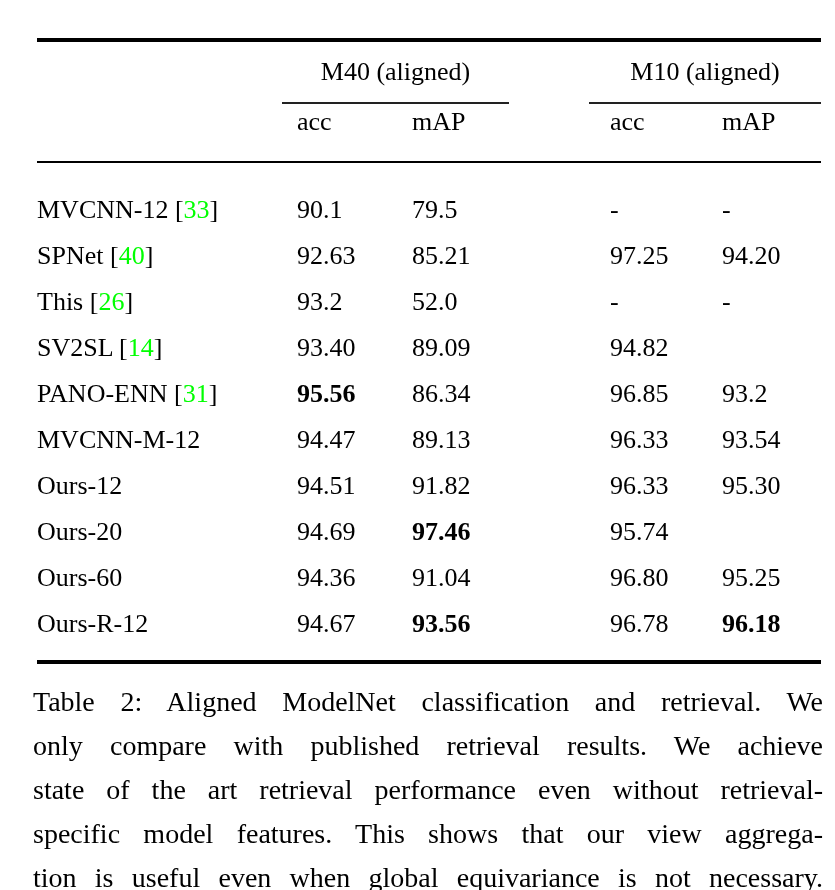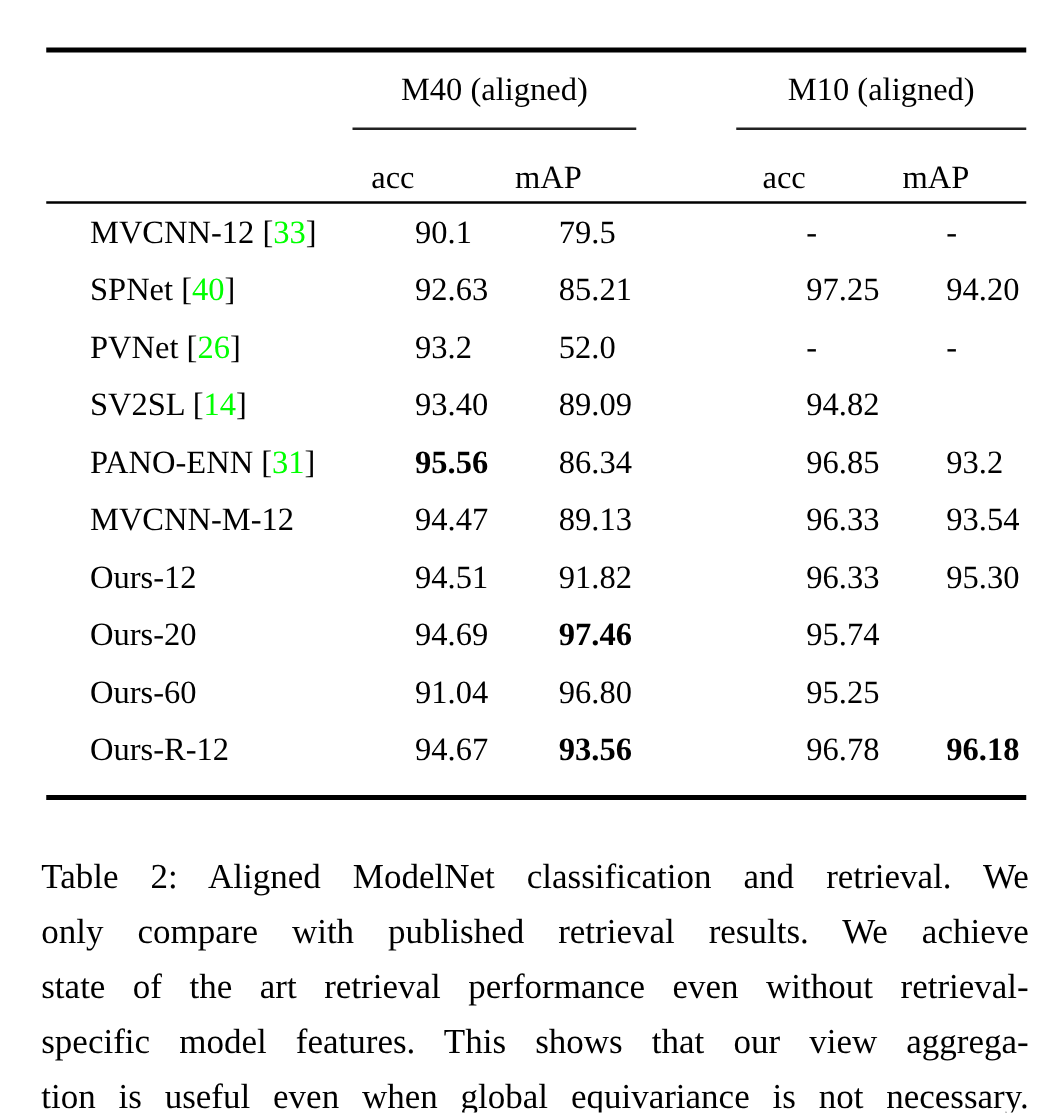--- a/index.html
+++ b/index.html
@@ -25,22 +25,22 @@
   .group-cell {
     display: flex; align-items: center; justify-content: center;
     border-bottom: 2px solid #222;
   }
   .subhead-row {
     display: grid; grid-template-columns: 260px 115px 198px 112px 1fr;
     height: 59px;
     border-bottom: 2px solid #000;
     align-items: end;
   }
-  .subhead-row > div { padding-bottom: 4px; }
-  .rows { padding: 0 0 13px 0; margin-left: 35px; }
+  .subhead-row > div { padding-bottom: 24px; }
+  .rows { padding: 24px 0 13px 0; }
   .row {
     display: grid; grid-template-columns: 260px 115px 198px 112px 1fr;
     height: 46px; line-height: 46px;
     white-space: nowrap;
   }
   .cite { color: var(--cite, #00ff00); }
   .i { }
   .b { font-weight: bold; }
 
   
@@ -94,21 +94,21 @@
 
       <div class="row">
         <div><span>SPNet [</span><span class="cite">40</span><span>]</span></div>
         <div>92.63</div>
         <div>85.21</div>
         <div class="i">97.25</div>
         <div>94.20</div>
       </div>
 
       <div class="row">
-        <div><span>PVNet [</span><span class="cite">26</span><span>]</span></div>
+        <div><span>This [</span><span class="cite">26</span><span>]</span></div>
         <div>93.2</div>
         <div>52.0</div>
         <div>-</div>
         <div>-</div>
       </div>
 
       <div class="row">
         <div><span>SV2SL [</span><span class="cite">14</span><span>]</span></div>
         <div>93.40</div>
         <div>89.09</div>
@@ -141,20 +141,21 @@
 
       <div class="row">
         <div><span>Ours-20</span><span class="cite"></span><span></span></div>
         <div class="i">94.69</div>
         <div class="b">97.46</div>
         <div class="i">95.74</div>
       </div>
 
       <div class="row">
         <div><span>Ours-60</span><span class="cite"></span><span></span></div>
+        <div>94.36</div>
         <div>91.04</div>
         <div>96.80</div>
         <div>95.25</div>
       </div>
 
       <div class="row">
         <div><span>Ours-R-12</span><span class="cite"></span><span></span></div>
         <div>94.67</div>
         <div class="b">93.56</div>
         <div>96.78</div>

